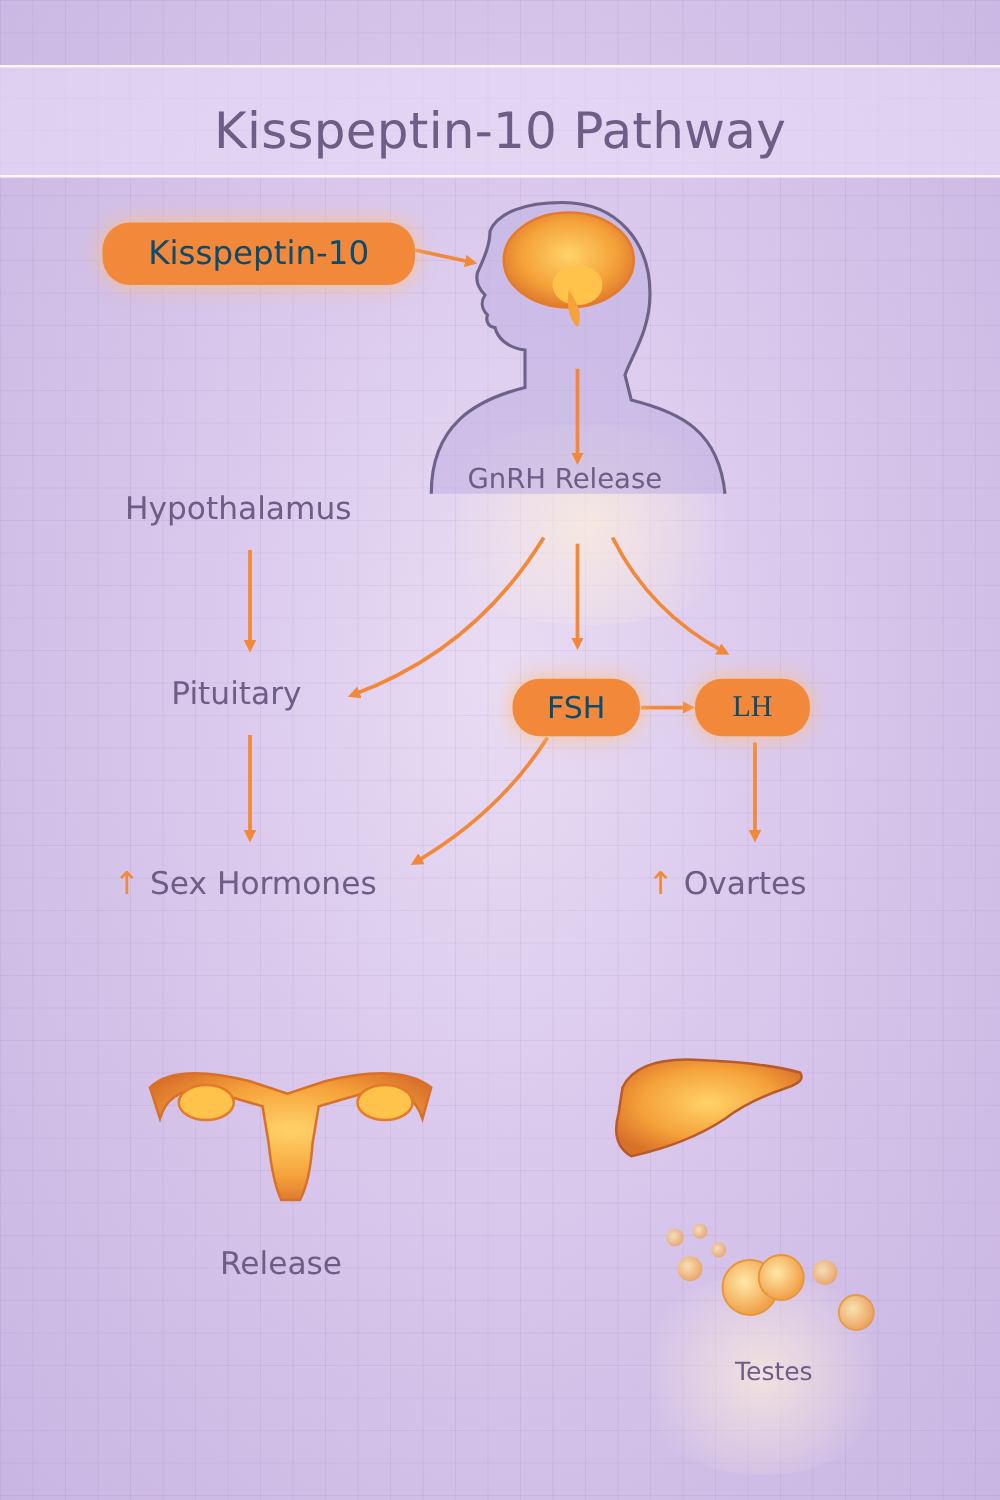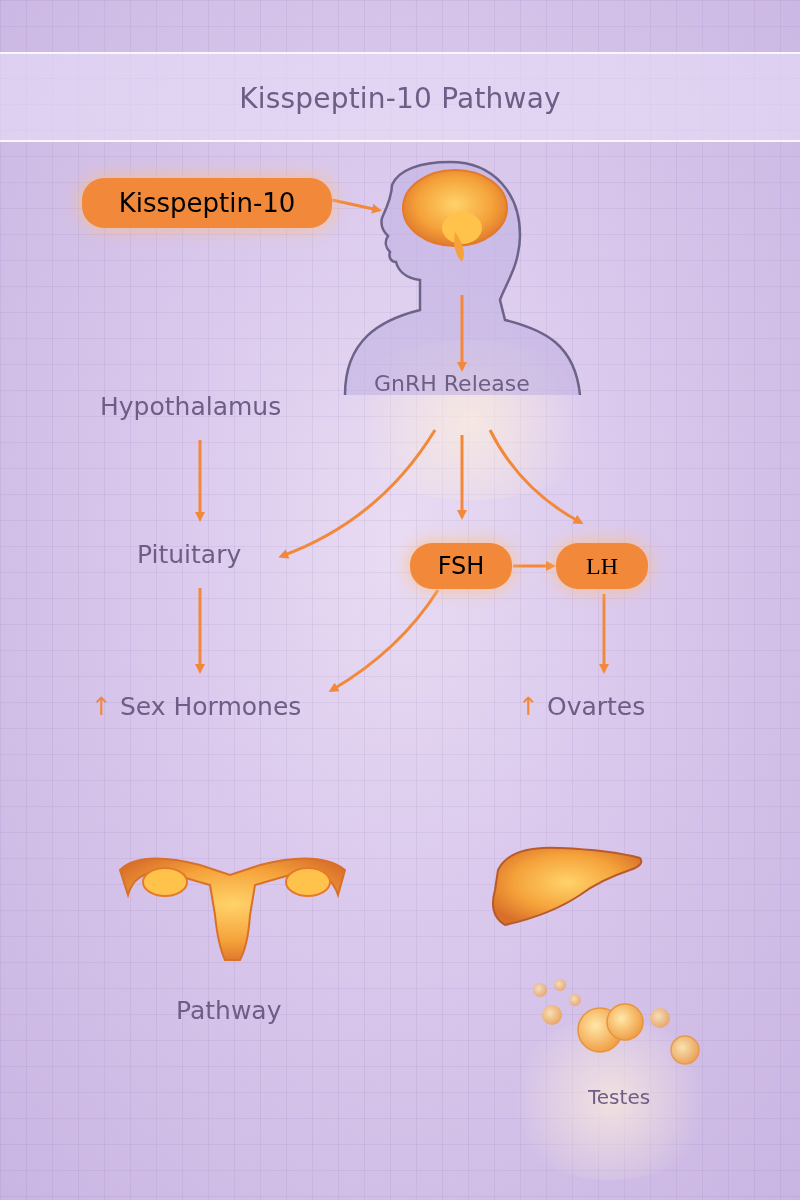--- a/index.html
+++ b/index.html
@@ -12,24 +12,24 @@
       radial-gradient(ellipse at 50% 45%, #e9dcf3 0%, #d9c7ec 45%, #c9b5e2 100%);
   }
   .title-band {
     position: absolute; left: 0; top: 52px; width: 800px; height: 86px;
     background: rgba(235, 225, 250, 0.55);
     border-top: 2px solid rgba(255,255,255,0.8);
     border-bottom: 2px solid rgba(255,255,255,0.8);
   }
   .title {
     position: absolute; left: 0; top: 82px; width: 800px; text-align: center;
-    font-size: 28px; color: #6e5d86; letter-spacing: 0.2px;
+    font-size: 40px; color: #6e5d86; letter-spacing: 0.2px;
   }
   .pill {
-    position: absolute; background: #f2893a; color: #000000;
+    position: absolute; background: #f2893a; color: #0c4a6e;
     border-radius: 22px; text-align: center;
     box-shadow: 0 0 18px rgba(255,190,120,0.85);
   }
   .label { position: absolute; color: #6e5d86; white-space: nowrap; }
   svg.overlay { position: absolute; left: 0; top: 0; }
   .up-arrow { color: #f2893a; margin-right: 8px; }
   .glow {
     position: absolute; border-radius: 50%;
     background: radial-gradient(circle, rgba(255,240,220,0.7) 0%, rgba(255,240,220,0) 70%);
   }
@@ -108,14 +108,14 @@
 
 <div class="label" style="left:100px;top:392px;font-size:25px;">Hypothalamus</div>
 <div class="label" style="left:374px;top:371px;font-size:22px;">GnRH Release</div>
 <div class="label" style="left:137px;top:540px;font-size:25px;">Pituitary</div>
 <div class="label" style="left:75px;top:692px;font-size:25px;margin-left:16px;">
   <span class="up-arrow">↑</span><span>Sex Hormones</span>
 </div>
 <div class="label" style="left:518px;top:692px;font-size:25px;">
   <span class="up-arrow">↑</span><span>Ovartes</span>
 </div>
-<div class="label" style="left:176px;top:996px;font-size:25px;">Pathway</div>
+<div class="label" style="left:176px;top:996px;font-size:25px;">Release</div>
 <div class="label" style="left:588px;top:1085px;font-size:20px;">Testes</div>
 
 </body></html>

